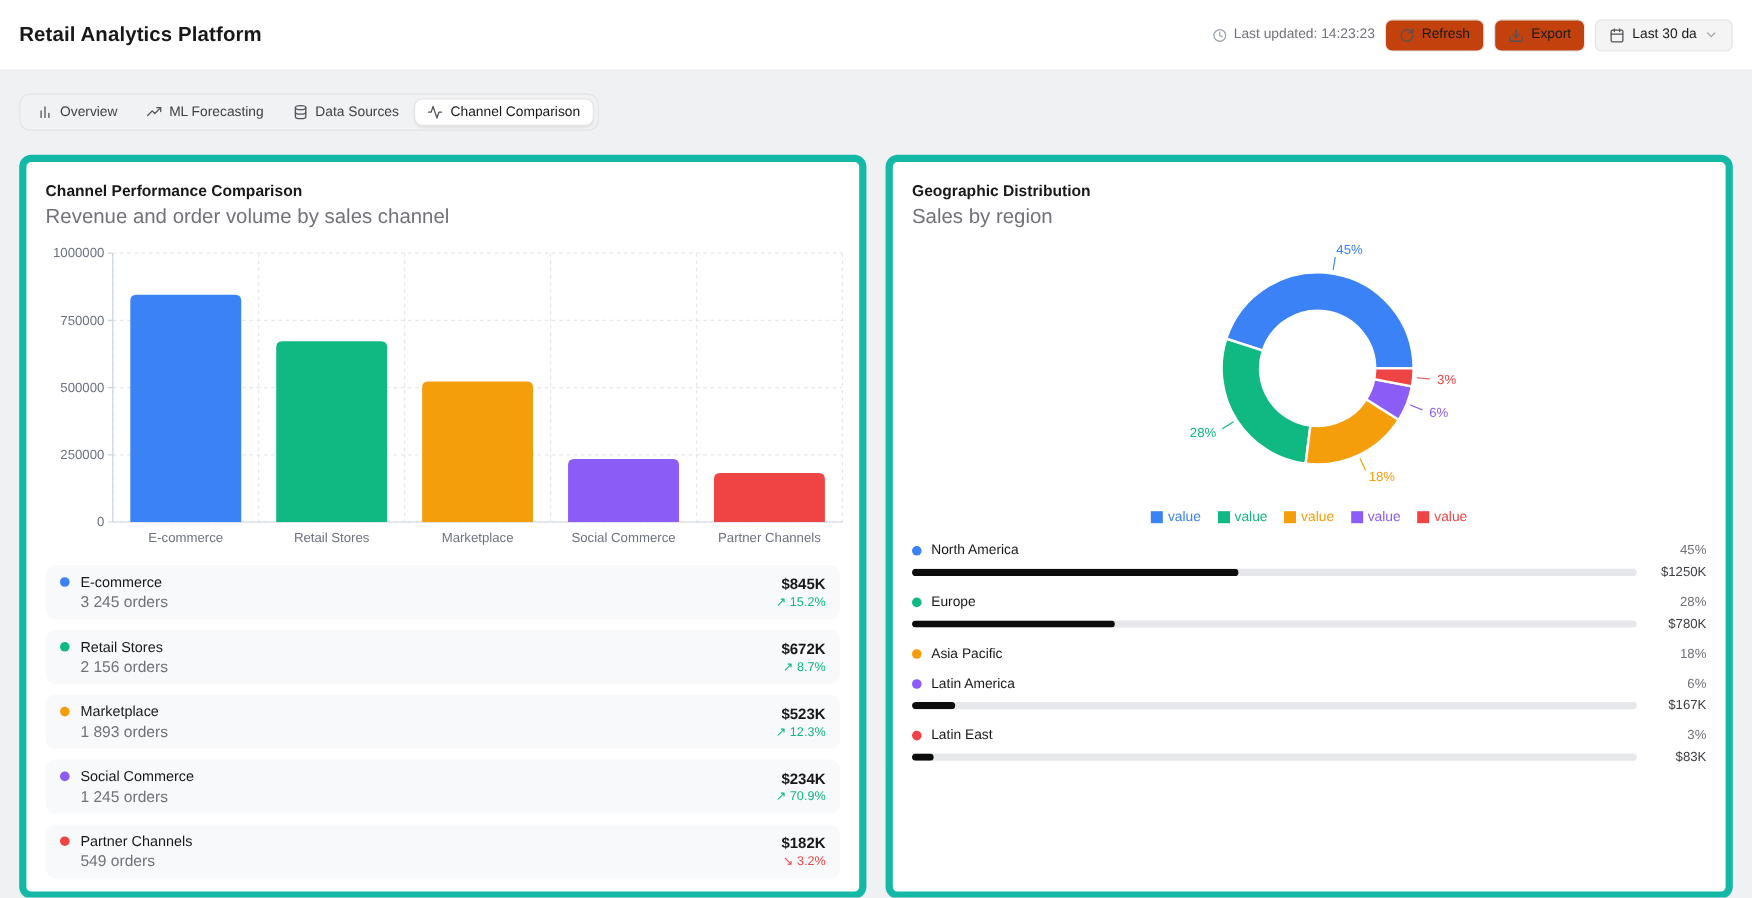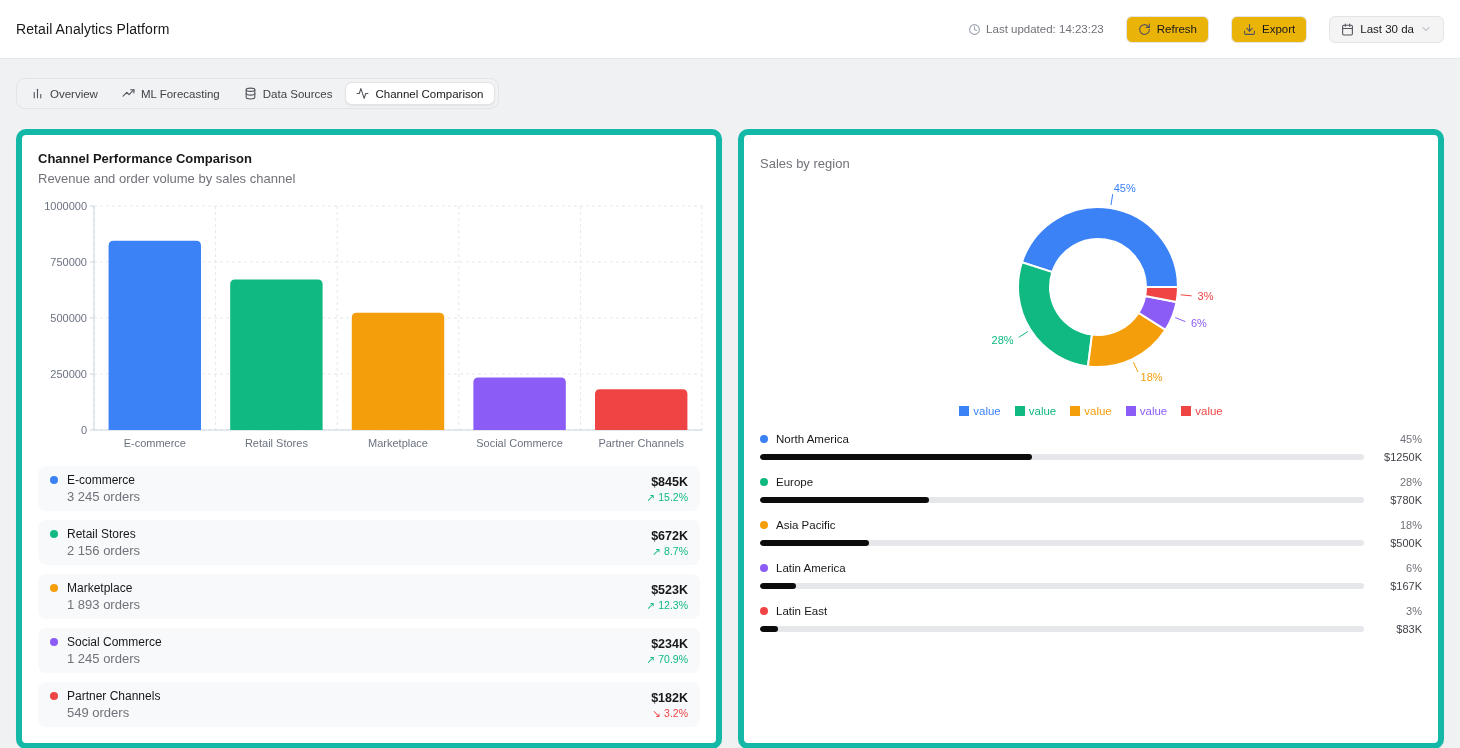--- a/index.html
+++ b/index.html
@@ -1,41 +1,41 @@
 <!DOCTYPE html>
 <html><head>
 <meta charset="utf-8">
 <style>
   *{box-sizing:border-box;margin:0;padding:0}
   html,body{width:1460px;height:748px;overflow:hidden}
   body{background:#f0f1f3;font-family:"Liberation Sans","DejaVu Sans",sans-serif;color:#18181b}
 
   
   .app-header{display:flex;align-items:center;justify-content:space-between;height:59px;background:#fff;border-bottom:1px solid #e5e7eb;padding:0 16px}
-  .app-title{font-size:14px;font-weight:400;letter-spacing:.1px}
-  .header-right{display:flex;align-items:center;gap:22px}
+  .app-title{font-size:17px;font-weight:700;letter-spacing:.1px}
+  .header-right{display:flex;align-items:center;gap:8px}
   .updated{display:flex;align-items:center;gap:5px;color:#71717a;font-size:11.5px}
-  .btn{display:inline-flex;align-items:center;gap:6px;background:#eab308;border:1px solid #e4e4e7;border-radius:6px;padding:6px 11px;font-size:11.5px;font-weight:500;color:#18181b;cursor:pointer;font-family:inherit}
+  .btn{display:inline-flex;align-items:center;gap:6px;background:#c2410c;border:1px solid #e4e4e7;border-radius:6px;padding:6px 11px;font-size:11.5px;font-weight:500;color:#18181b;cursor:pointer;font-family:inherit}
   .btn.select{background:#f4f4f5}
   .hicon{display:inline-flex;align-items:center;color:#52525b}
   .updated .hicon{color:#9ca3af}
   .chev{color:#9ca3af}
 
   
   .tab-bar-wrap{margin:19px 16px 0}
   .tab-bar{display:inline-flex;align-items:center;gap:2px;background:#f1f2f4;border:1px solid #e4e4e7;border-radius:9px;padding:3px}
   .tab{display:inline-flex;align-items:center;gap:6px;border:1px solid transparent;background:transparent;border-radius:7px;padding:4px 10px;font-size:11.5px;color:#3f3f46;cursor:pointer;font-family:inherit;white-space:nowrap}
   .tab .tab-icon{display:inline-flex;color:#52525b}
   .tab.active{background:#fff;border-color:#e4e4e7;box-shadow:0 1px 2px rgba(0,0,0,.07);font-weight:500;color:#18181b}
 
   
   .main{display:flex;gap:16px;margin-top:20px;padding:0 16px}
   .card{flex:1;background:#fff;border:6px solid #14b8a6;border-radius:10px;padding:16px;height:620px;overflow:hidden;box-shadow:0 1px 2px rgba(0,0,0,.03)}
   .card-title{font-size:13px;font-weight:700}
-  .card-subtitle{font-size:13px;color:#71717a;margin-top:5px}
+  .card-subtitle{font-size:17px;color:#71717a;margin-top:5px}
 
   
   .bar-chart{display:block;margin-top:12px}
   .bar-legend{display:flex;align-items:center;justify-content:center;gap:6px;font-size:11px;color:#18181b;margin-top:2px}
   .sq{width:10px;height:10px;display:inline-block}
 
   
   .channel-list{margin-top:10px;display:flex;flex-direction:column;gap:9px}
   .channel-row{display:flex;align-items:center;justify-content:space-between;background:#f8f9fa;border-radius:8px;padding:7px 12px}
   .channel-left{display:flex;align-items:flex-start;gap:9px}
@@ -260,20 +260,21 @@
           </div>
           <div class="channel-right">
             <div class="channel-value">$182K</div>
             <div class="channel-trend trend-down"><span>↘</span> <span>3.2%</span></div>
           </div>
         </div>
       </div>
   </section>
 
   <section class="card">
+    <div class="card-title">Geographic Distribution</div>
     <div class="card-subtitle">Sales by region</div>
     <svg class="donut-chart" width="676" height="228" viewBox="0 0 676 228">
         <path d="M418,112 A80,80 0 0 0 261.9154786963877,87.2786404500042 L292.3492872178326,97.16718427000252 A48,48 0 0 1 386,112 Z" fill="#3b82f6" stroke="#ffffff" stroke-width="2"></path>
         <polyline points="350.98406059833917,30.02186773060356 352.7048397137817,19.157295984057043" fill="none" stroke="#3b82f6"></polyline>
         <text x="353.6434465040231" y="16.73116594048622" text-anchor="start" font-size="11" fill="#3b82f6">45%</text>
         <path d="M261.9154786963877,87.2786404500042 A80,80 0 0 0 327.9733413148557,191.36917610515823 L331.9840047889134,159.62150566309492 A48,48 0 0 1 292.3492872178326,97.16718427000252 Z" fill="#10b981" stroke="#ffffff" stroke-width="2"></path>
         <polyline points="267.92078218333273,156.4736239832567 258.63317500281056,162.36771872802566" fill="none" stroke="#10b981"></polyline>
         <text x="253.5672074497985" y="169.08267949789965" text-anchor="end" font-size="11" fill="#10b981">28%</text>
         <path d="M327.9733413148557,191.36917610515823 A80,80 0 0 0 405.54623404016115,154.86614359831975 L378.5277404240967,137.71968615899186 A48,48 0 0 1 331.9840047889134,159.62150566309492 Z" fill="#f59e0b" stroke="#ffffff" stroke-width="2"></path>
         <polyline points="373.33968119990107,187.10064535467959 378.0232534071169,197.0537429318058" fill="none" stroke="#f59e0b"></polyline>
@@ -333,26 +334,20 @@
             </div>
             <span class="region-val">$780K</span>
           </div>
         </div>
         <div class="region-row">
           <div class="region-top">
             <span class="dot" style="margin-top:0;background:#f59e0b"></span>
             <span class="region-name">Asia Pacific</span>
             <span class="region-pct">18%</span>
           </div>
-          <div class="region-bar">
-            <div class="track">
-              <div class="fill" style="width:18%"></div>
-            </div>
-            <span class="region-val">$500K</span>
-          </div>
         </div>
         <div class="region-row">
           <div class="region-top">
             <span class="dot" style="margin-top:0;background:#8b5cf6"></span>
             <span class="region-name">Latin America</span>
             <span class="region-pct">6%</span>
           </div>
           <div class="region-bar">
             <div class="track">
               <div class="fill" style="width:6%"></div>

